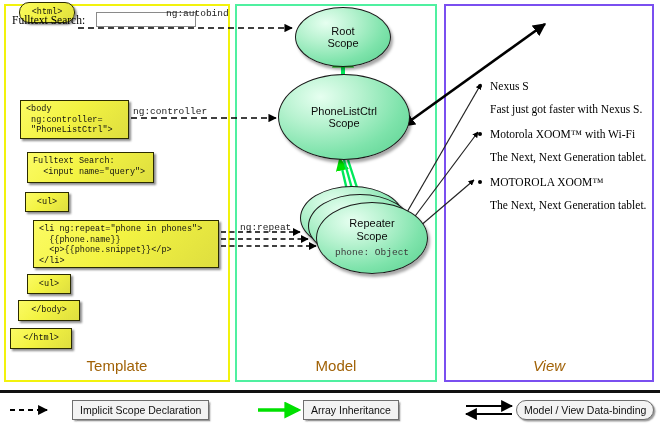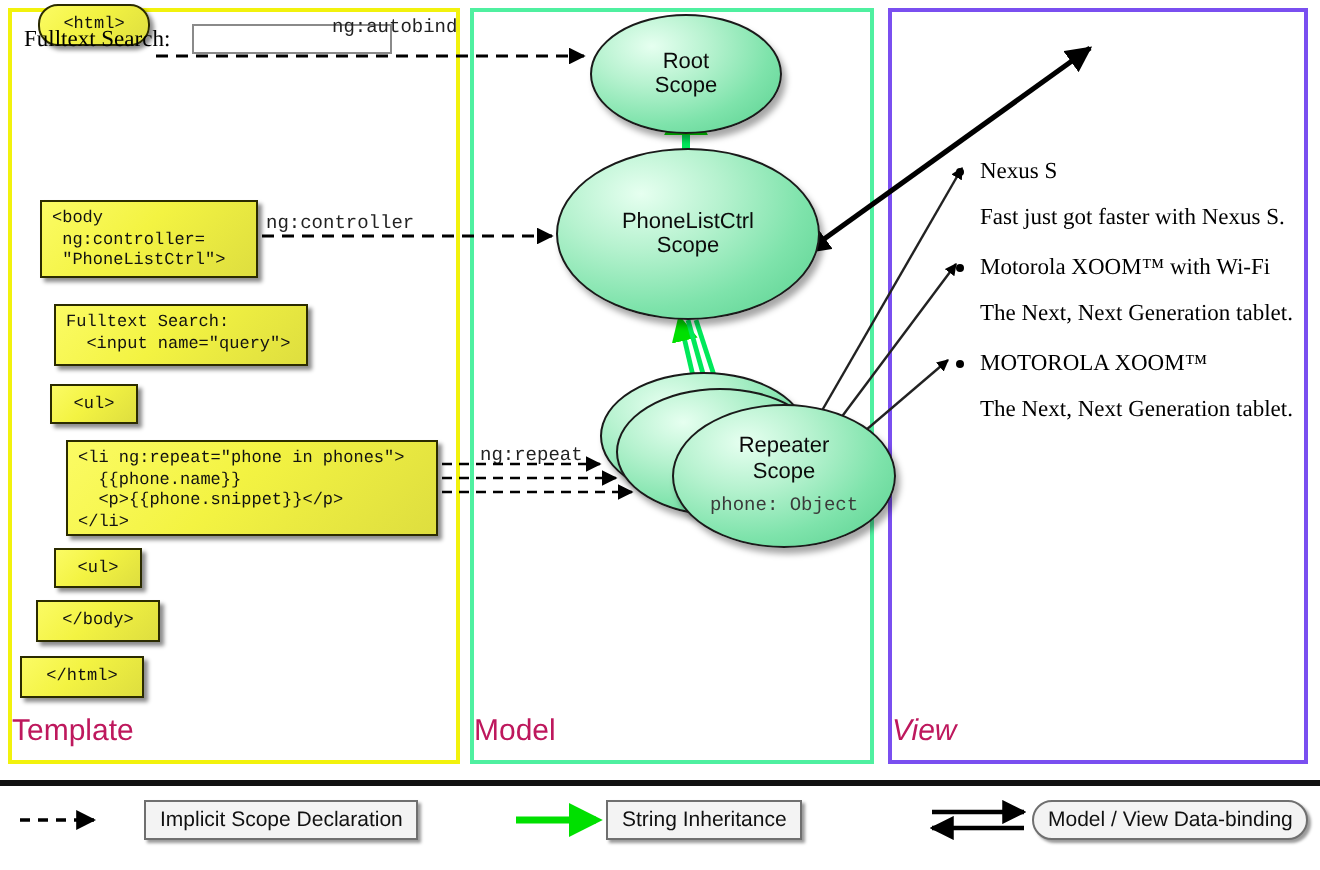--- a/index.html
+++ b/index.html
@@ -23,22 +23,23 @@
     box-sizing: border-box;
   }
   #panel-template { left: 4px;   top: 4px; width: 226px; height: 378px; border: 2px solid #f2f20d; }
   #panel-model    { left: 235px; top: 4px; width: 202px; height: 378px; border: 2px solid #4ff0a0; }
   #panel-view     { left: 444px; top: 4px; width: 210px; height: 378px; border: 2px solid #7a4ff0; font-style: italic; }
 
   .panel-label {
     position: absolute;
     bottom: 6px;
     left: 0; right: 0;
+    text-align: center;
     font-size: 15px;
-    color: #be185d;
+    color: #a16207;
     font-family: "Liberation Sans", sans-serif;
   }
 
   
   .codebox {
     position: absolute;
     box-sizing: border-box;
     border: 1.5px solid #2b2b00;
     background: linear-gradient(135deg, #fbfb64 0%, #f3f342 45%, #dede3f 100%);
     box-shadow: 2px 2px 2px rgba(0,0,0,0.45);
@@ -193,21 +194,21 @@
       </div>
   </div>
 
   <div class="ellipse" style="left:278px; top:74px; width:132px; height:86px; z-index:5;">
     <div class="title">
         <div>PhoneListCtrl</div>
         <div>Scope</div>
       </div>
   </div>
 
-  <div class="ellipse" style="left:336px; top:202px; width:112px; height:72px; z-index:3;">
+  <div class="ellipse" style="left:316px; top:202px; width:112px; height:72px; z-index:3;">
     <div class="title">
         <div>Repeater</div>
         <div>Scope</div>
       </div>
     <div class="fields">
       <div class="field dim">phone: Object</div>
     </div>
   </div>
 
   <div class="view-row" id="view-search-label">Fulltext Search:</div>
@@ -281,17 +282,17 @@
           <path d="M 0 0 L 10 5 L 0 10 z" fill="#00e000"></path>
         </marker>
       </defs>
       <line x1="10" y1="20" x2="47" y2="20" stroke="#000" stroke-width="1.8" stroke-dasharray="5,4" marker-end="url(#lg-black)"></line>
       <line x1="258" y1="20" x2="298" y2="20" stroke="#00e000" stroke-width="3.4" marker-end="url(#lg-green)"></line>
       <line x1="466" y1="16" x2="512" y2="16" stroke="#000" stroke-width="2.2" marker-end="url(#lg-black)"></line>
       <line x1="512" y1="24" x2="466" y2="24" stroke="#000" stroke-width="2.2" marker-end="url(#lg-black)"></line>
     </svg>
 
     <div class="legend-box" style="left:52px; top:10px;margin-left:20px;">Implicit Scope Declaration</div>
-    <div class="legend-box" style="left:303px; top:10px;">String Inheritance</div>
+    <div class="legend-box" style="left:303px; top:10px;">Array Inheritance</div>
     <div class="legend-box" style="left:516px; top:10px;border-radius:10px;">Model / View Data-binding</div>
   </div>
 
 </div>
 
 </body></html>

